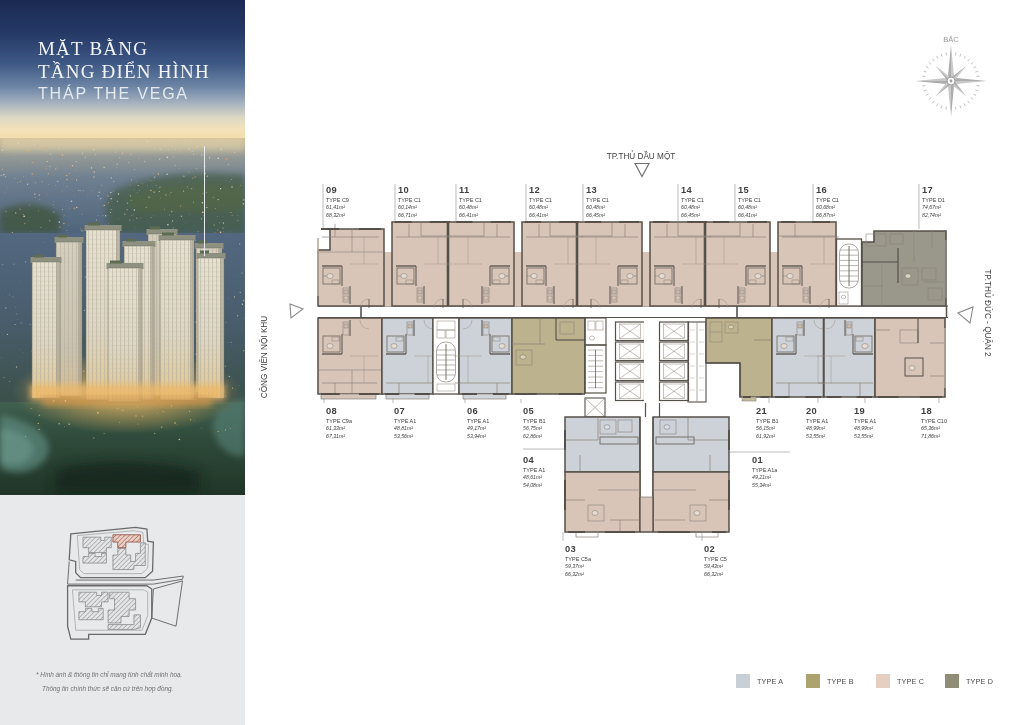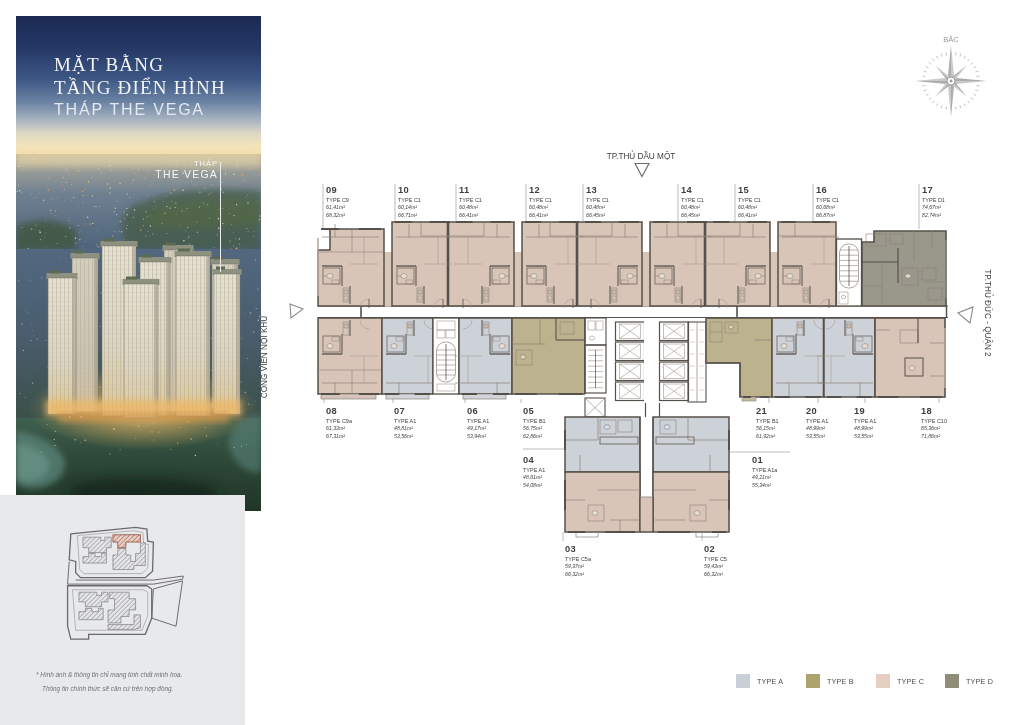--- a/index.html
+++ b/index.html
@@ -1,18 +1,18 @@
 <!DOCTYPE html>
 <html><head>
 <meta charset="utf-8">
 <style>
   html,body{margin:0;padding:0;}
   body{width:1024px;height:725px;position:relative;background:#ffffff;overflow:hidden;
        font-family:"Liberation Sans",sans-serif;}
-  #sidebar{position:absolute;left:0;top:16px;width:245px;height:618px;overflow:hidden;margin-left:16px;}
+  #sidebar{position:absolute;left:0;top:0;width:245px;height:618px;overflow:hidden;}
   #panel{position:absolute;left:0;top:495px;width:245px;height:230px;background:#e8e9ea;}
   #plansvg{position:absolute;left:0;top:0;}
 </style>
 </head>
 <body>
 
 <div id="sidebar">
 
   <svg id="towers" style="position:absolute;left:0;top:0" width="245" height="495" viewBox="0 0 245 495">
 <defs>
@@ -717,24 +717,20 @@
 <circle cx="218.2" cy="431.5" r="0.83" fill="#ffd184" opacity="0.49"></circle>
 <circle cx="59.2" cy="423.7" r="0.76" fill="#ffd184" opacity="0.64"></circle>
 
   </svg>
 
   <div style="position:absolute;left:38px;top:37px;color:#f3f4f6;font-family:'Liberation Serif',serif;
        font-size:19px;letter-spacing:1.2px;line-height:23px;">MẶT BẰNG<br>TẦNG ĐIỂN HÌNH</div>
 
   <div style="position:absolute;left:38px;top:85px;color:#e3e9f0;font-size:16px;letter-spacing:1.8px;">THÁP THE VEGA</div>
 
-  <div style="position:absolute;left:0px;top:143px;width:202px;text-align:right;color:#f5f6f8;">
-     <div style="font-size:7.5px;letter-spacing:1px;">THÁP</div>
-     <div style="font-size:10.5px;letter-spacing:1.2px;">THE VEGA</div>
-  </div>
 
   <div style="position:absolute;left:204px;top:146px;width:1px;height:110px;background:#e9ecef;"></div>
 </div>
 
 <div id="panel">
 
   <svg id="sketch" style="position:absolute;left:56px;top:26px" width="130" height="123" viewBox="0 0 160 152">
 <defs>
         <pattern id="hat" width="4" height="4" patternUnits="userSpaceOnUse" patternTransform="rotate(45)">
           <rect width="4" height="4" fill="#e3e4e5"></rect>

